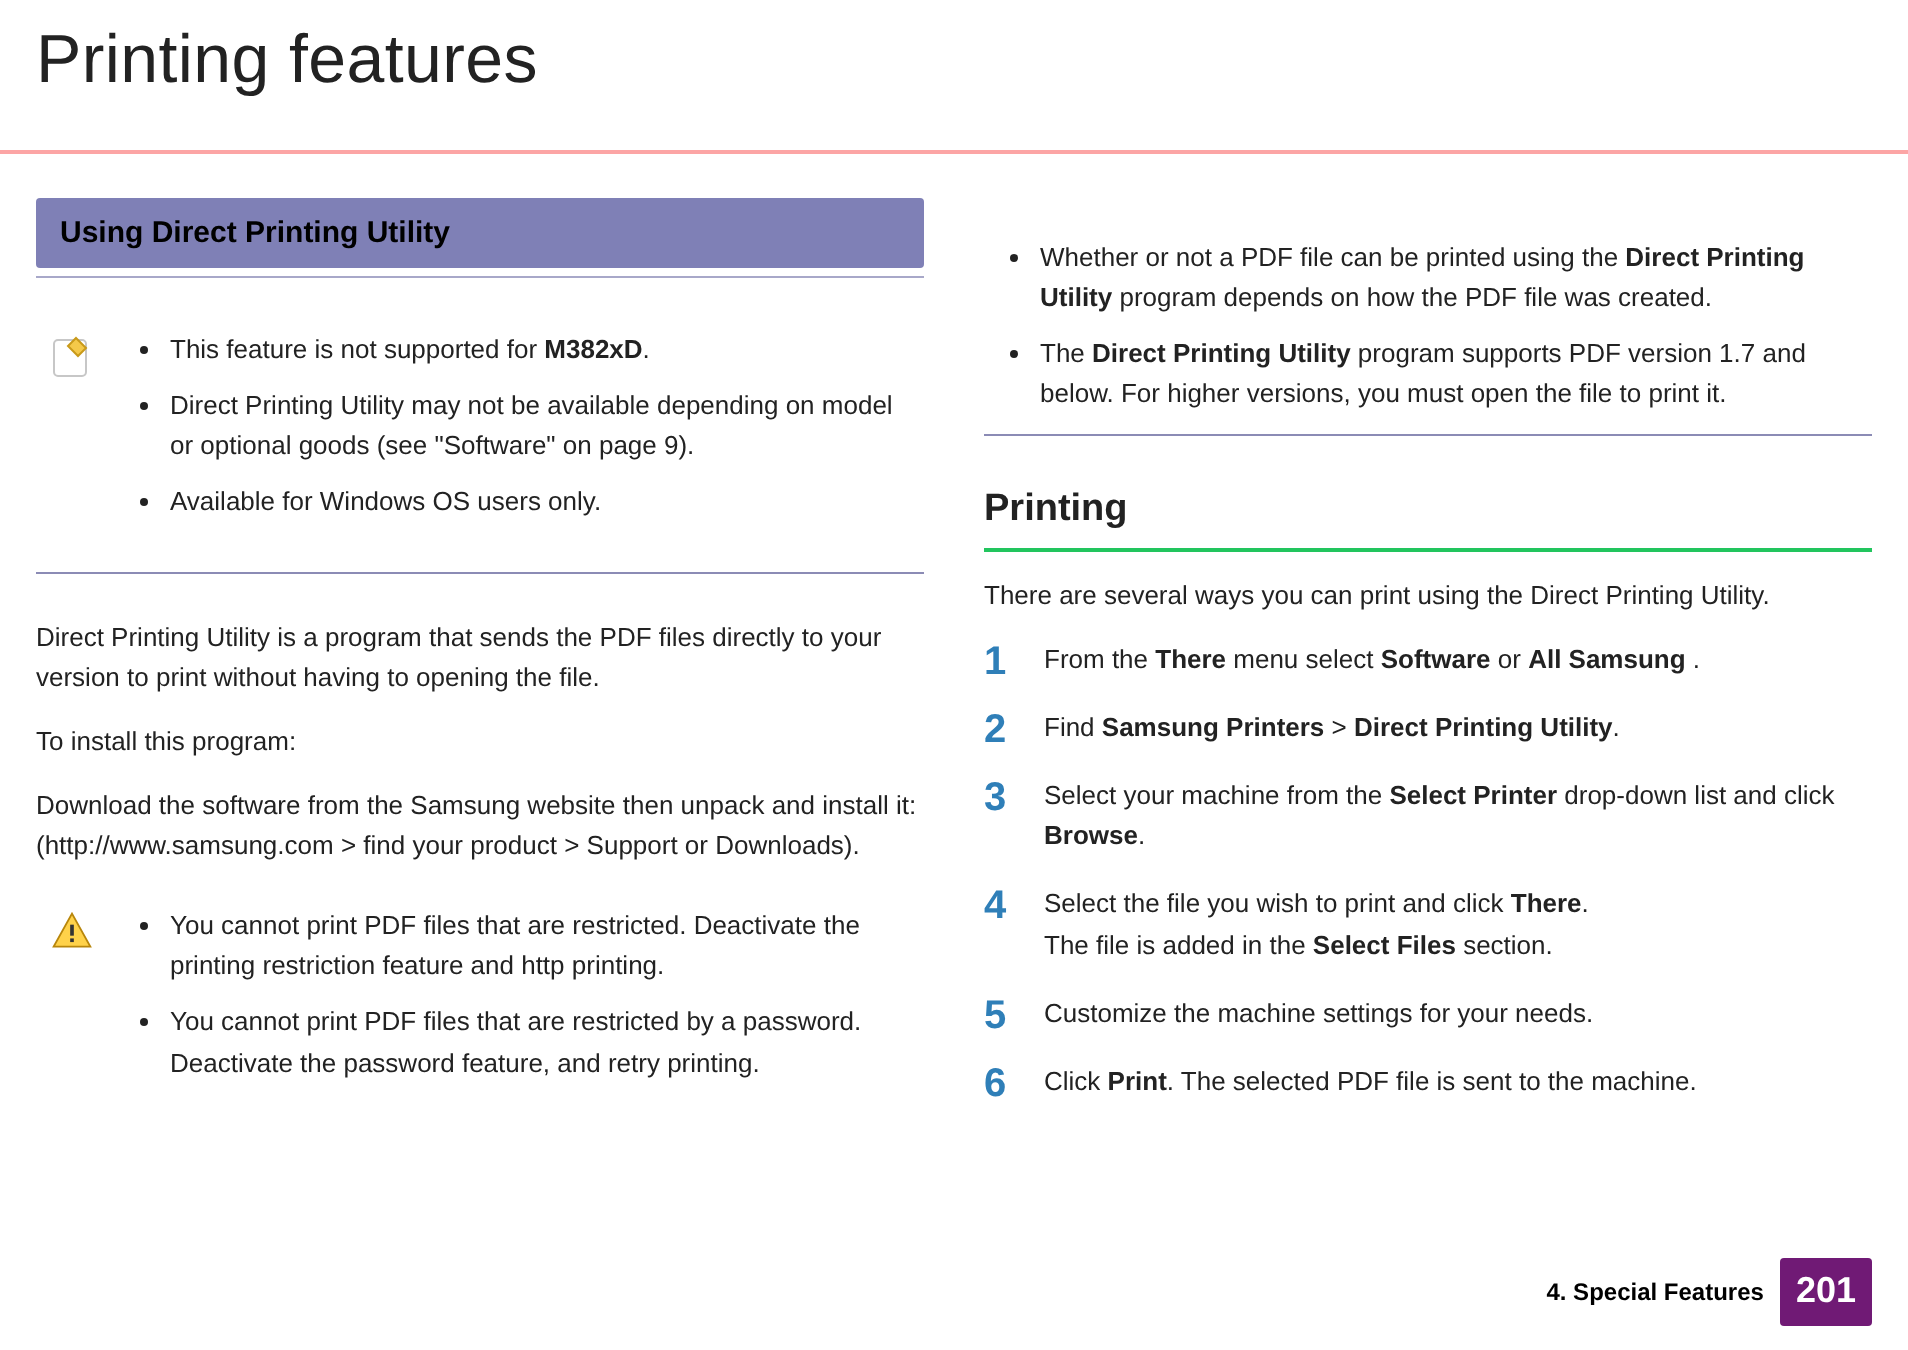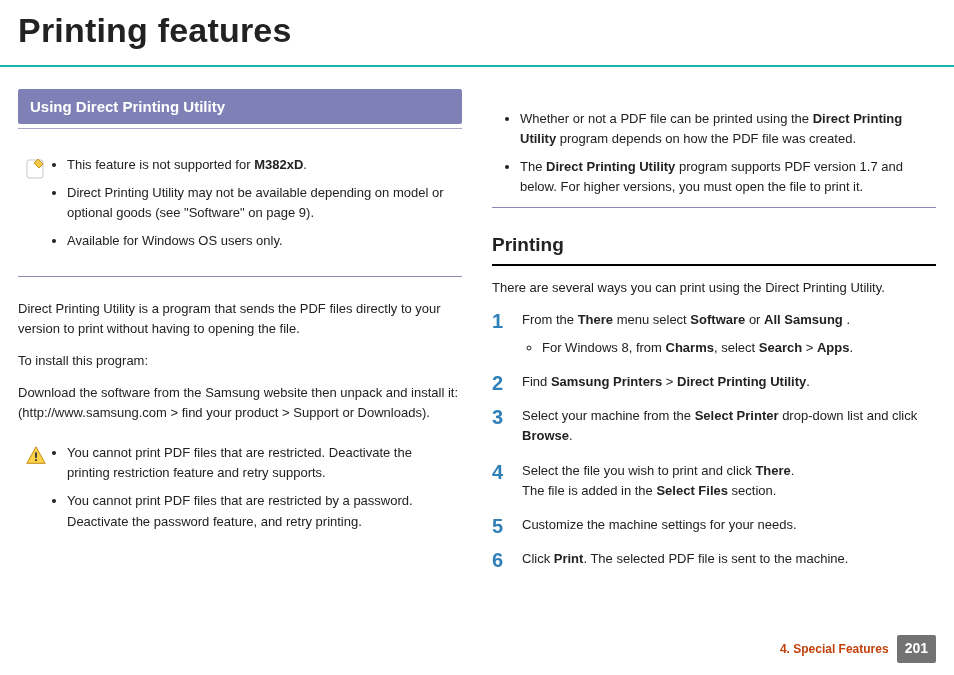--- a/index.html
+++ b/index.html
@@ -9,70 +9,70 @@
     height: 675px;
     font-family: "Segoe UI", Arial, sans-serif;
     color: #222;
     position: relative;
     background: #fff;
     font-size: 13px;
     line-height: 1.55;
   }
   .page-title {
     font-size: 34px;
-    font-weight: 700;
-    padding: 4px 18px 8px;
-    border-bottom: 2px solid #14b8a6;
+    font-weight: 400;
+    padding: 4px 18px 18px;
+    border-bottom: 2px solid #fca5a5;
     letter-spacing: .2px;
   }
   .columns {
     display: flex;
     gap: 30px;
     padding: 22px 18px 0;
   }
   .col { flex: 1 1 0; min-width: 0; }
   .section-banner {
     background: #7f80b6;
-    color: #ffffff;
+    color: #000000;
     font-weight: 700;
     font-size: 15px;
     padding: 6px 12px;
     border-radius: 2px;
     text-align: left;
   }
   .banner-rule {
     border: 0;
     border-top: 1px solid #a8a8c9;
     margin: 4px 0 18px;
   }
   .note-block {
     display: flex;
     align-items: flex-start;
-    gap: 1px;
+    gap: 19px;
     padding: 8px 4px 10px;
   }
   .note-icon { flex: 0 0 28px; display:flex; align-items:flex-start; justify-content:center; padding-top:2px; }
   .note-list {
     margin: 0;
     padding-left: 16px;
     flex: 1;
   }
   .note-list li { margin-bottom: 8px; }
   .sep {
     border: 0;
     border-top: 1px solid #8b8bb5;
     margin: 6px 0 22px;
   }
   .subhead {
     font-size: 19px;
     font-weight: 700;
     margin: 0 0 10px;
   }
   .subhead-bar {
-    border-bottom: 2px solid #000000;
+    border-bottom: 2px solid #22c55e;
     padding-bottom: 4px;
     margin-bottom: 12px;
     width: 100%;
   }
   p { margin: 0 0 12px; }
   ol.steps {
     list-style: none;
     padding: 0;
     margin: 0;
     counter-reset: step;
@@ -99,30 +99,30 @@
   .footer {
     position: absolute;
     right: 18px;
     bottom: 12px;
     display: flex;
     align-items: center;
     gap: 8px;
     font-size: 12px;
   }
   .chapter-label {
-    color: #c2410c;
+    color: #000000;
     font-weight: 700;
   }
   .page-num {
-    background: #737373;
+    background: #701a75;
     color: #fff;
     font-weight: 700;
     padding: 3px 8px;
     border-radius: 2px;
-    font-size: 14px;
+    font-size: 18px;
   }
   b { font-weight: 700; }
   .warn-tri {
     width: 22px; height: 22px;
   }
 </style>
 </head>
 <body>
 
 <div class="page-title">Printing features</div>
@@ -154,40 +154,38 @@
 
     <div class="note-block">
       <span class="note-icon">
         <svg class="warn-tri" viewBox="0 0 24 24">
           <path d="M12 2 L22 20 L2 20 Z" fill="#ffd24a" stroke="#b8860b"></path>
           <rect x="11" y="8" width="2" height="6" fill="#333"></rect>
           <rect x="11" y="15.5" width="2" height="2" fill="#333"></rect>
         </svg>
       </span>
       <ul class="note-list">
-          <li>You cannot print PDF files that are restricted. Deactivate the printing restriction feature and retry supports.</li>
+          <li>You cannot print PDF files that are restricted. Deactivate the printing restriction feature and http printing.</li>
           <li>You cannot print PDF files that are restricted by a password. Deactivate the password feature, and retry printing.</li>
         </ul>
     </div>
   </div>
 
   <div class="col">
     <ul class="note-list" style="padding-left:28px; margin-bottom:10px;margin-top:20px;">
         <li>Whether or not a PDF file can be printed using the <b>Direct Printing Utility</b> program depends on how the PDF file was created.</li>
         <li>The <b>Direct Printing Utility</b> program supports PDF version 1.7 and below. For higher versions, you must open the file to print it.</li>
       </ul>
     <hr class="sep">
 
     <div class="subhead subhead-bar">Printing</div>
     <p>There are several ways you can print using the Direct Printing Utility.</p>
 
     <ol class="steps">
-        <li>From the <b>There</b> menu select <b>Software</b> or <b>All Samsung</b> .<ul class="sub">
-            <li>For Windows 8, from <b>Charms</b>, select <b>Search</b> &gt; <b>Apps</b>.</li>
-          </ul></li>
+        <li>From the <b>There</b> menu select <b>Software</b> or <b>All Samsung</b> .</li>
         <li>Find <b>Samsung Printers</b> &gt; <b>Direct Printing Utility</b>.</li>
         <li>Select your machine from the <b>Select Printer</b> drop-down list and click <b>Browse</b>.</li>
         <li>Select the file you wish to print and click <b>There</b>.<br>The file is added in the <b>Select Files</b> section.</li>
         <li>Customize the machine settings for your needs.</li>
         <li>Click <b>Print</b>. The selected PDF file is sent to the machine.</li>
       </ol>
   </div>
 </div>
 
 <div class="footer">

